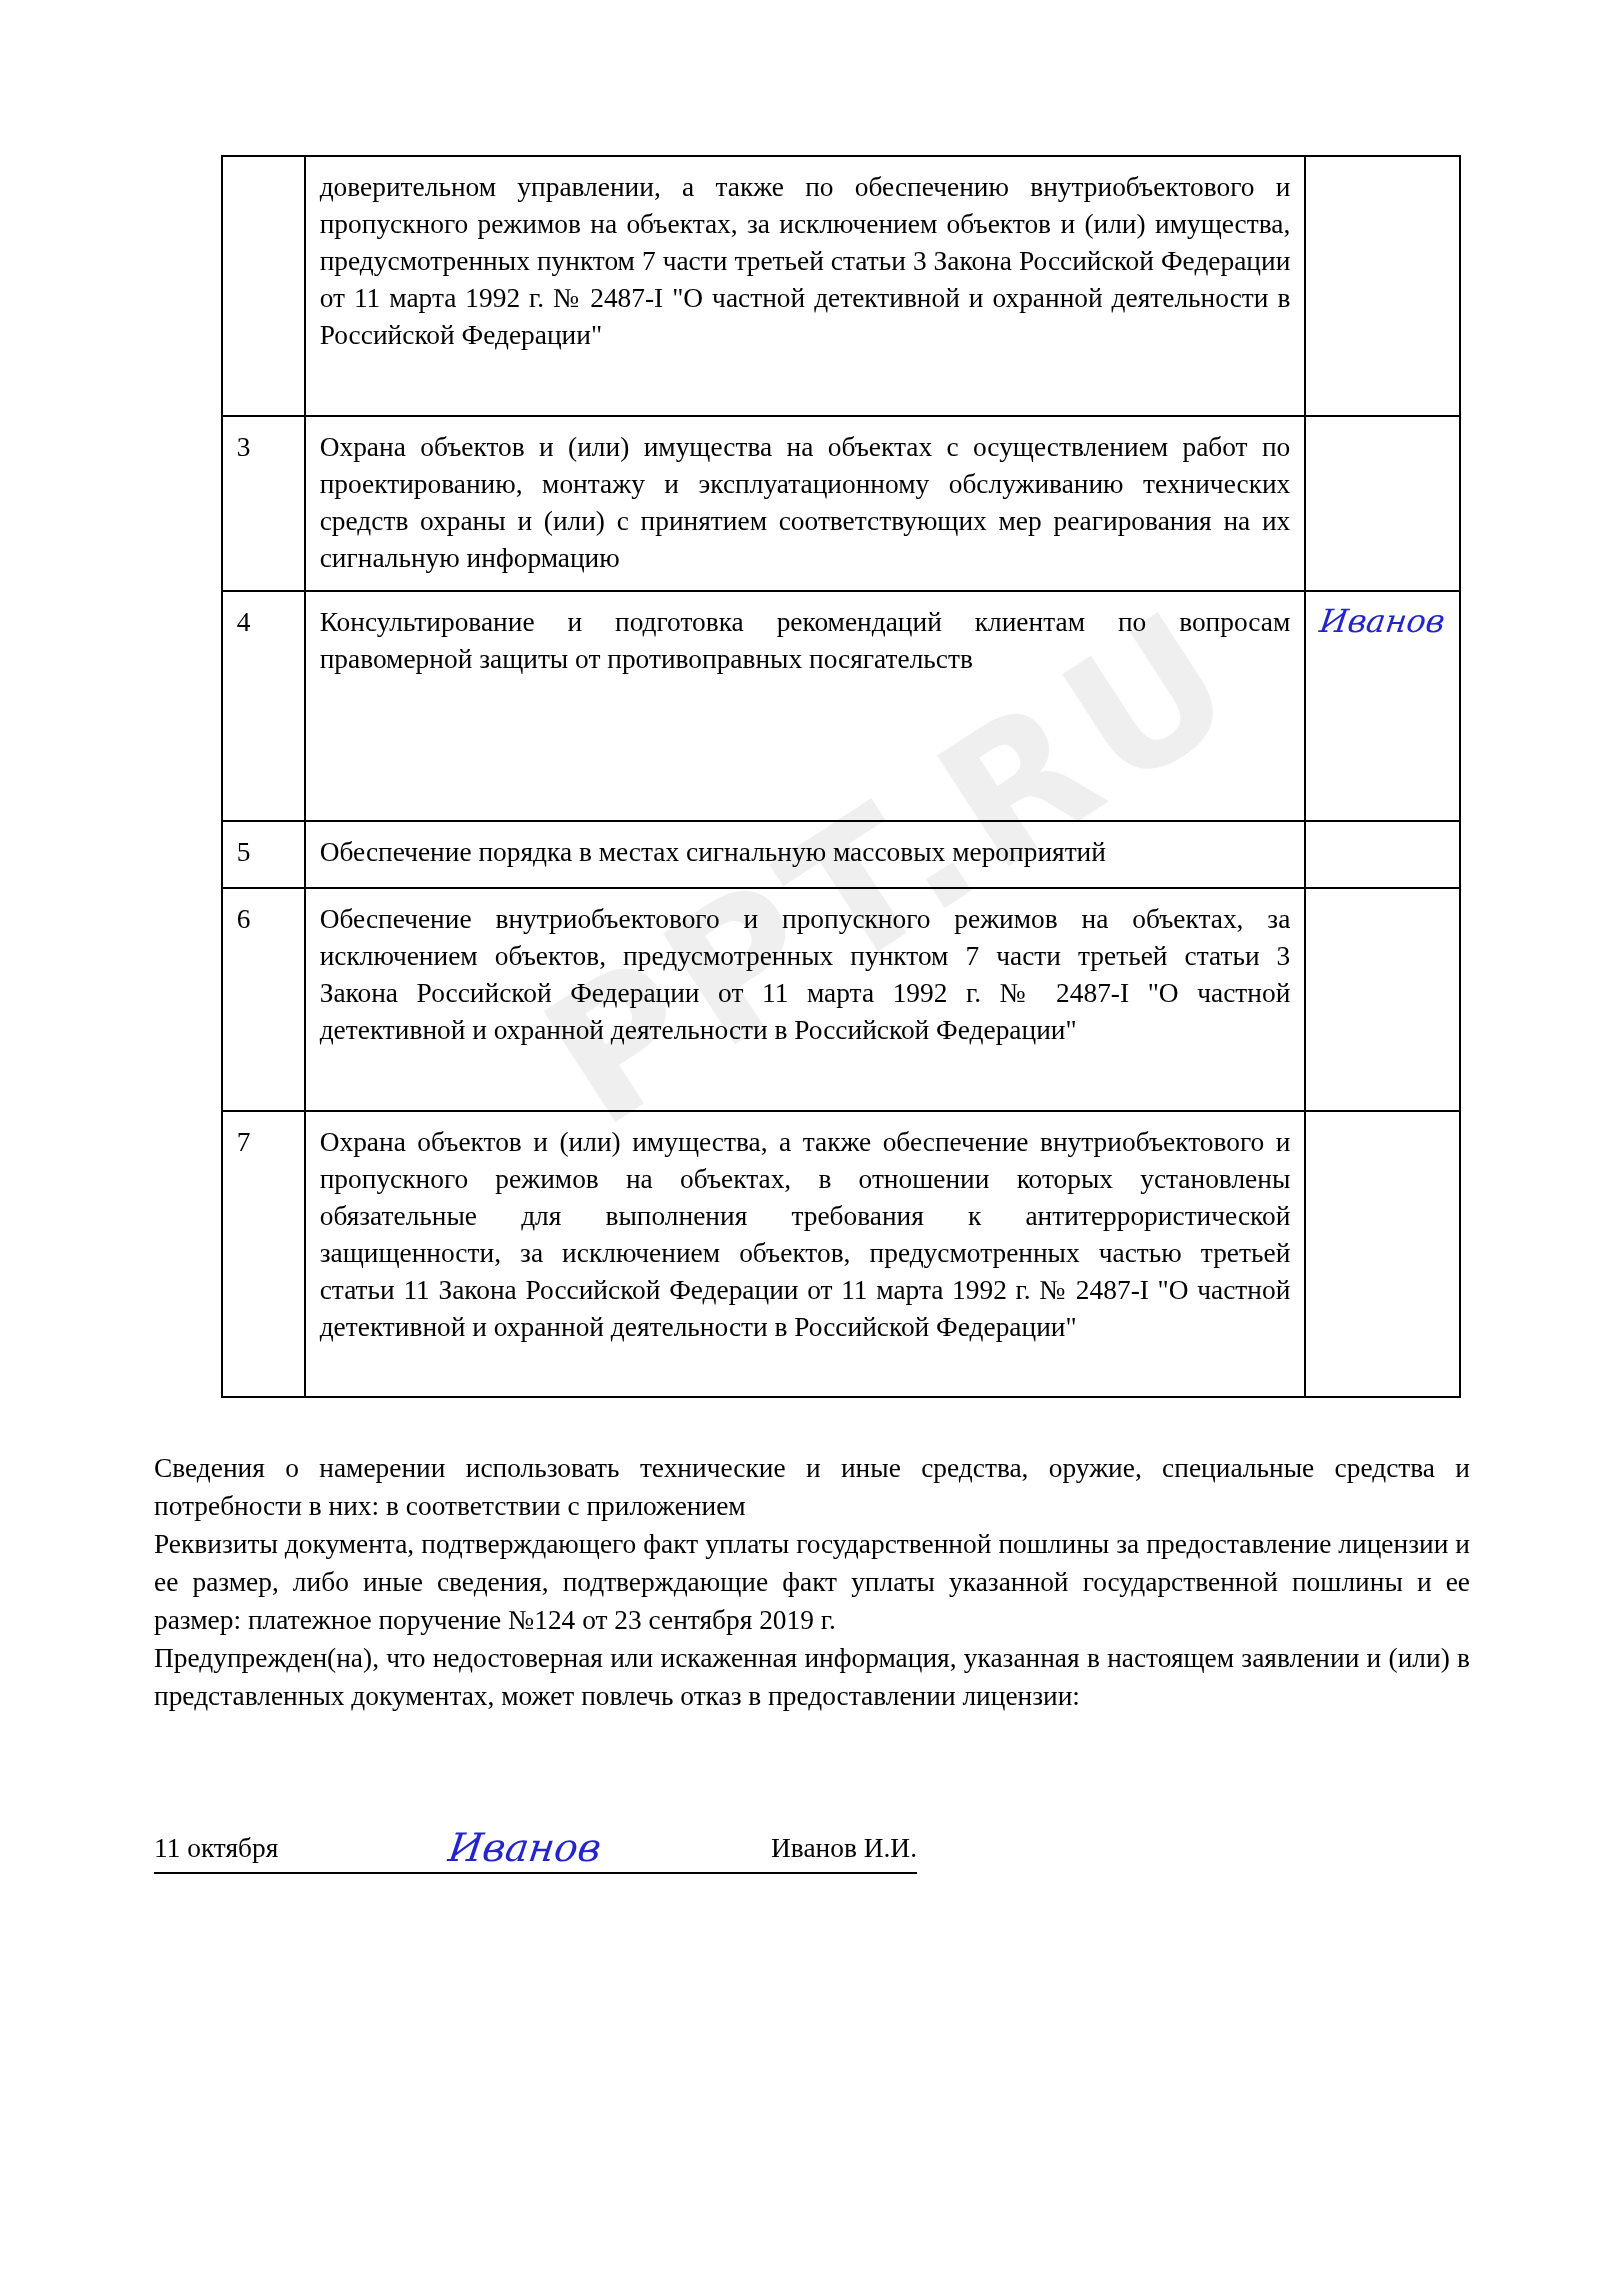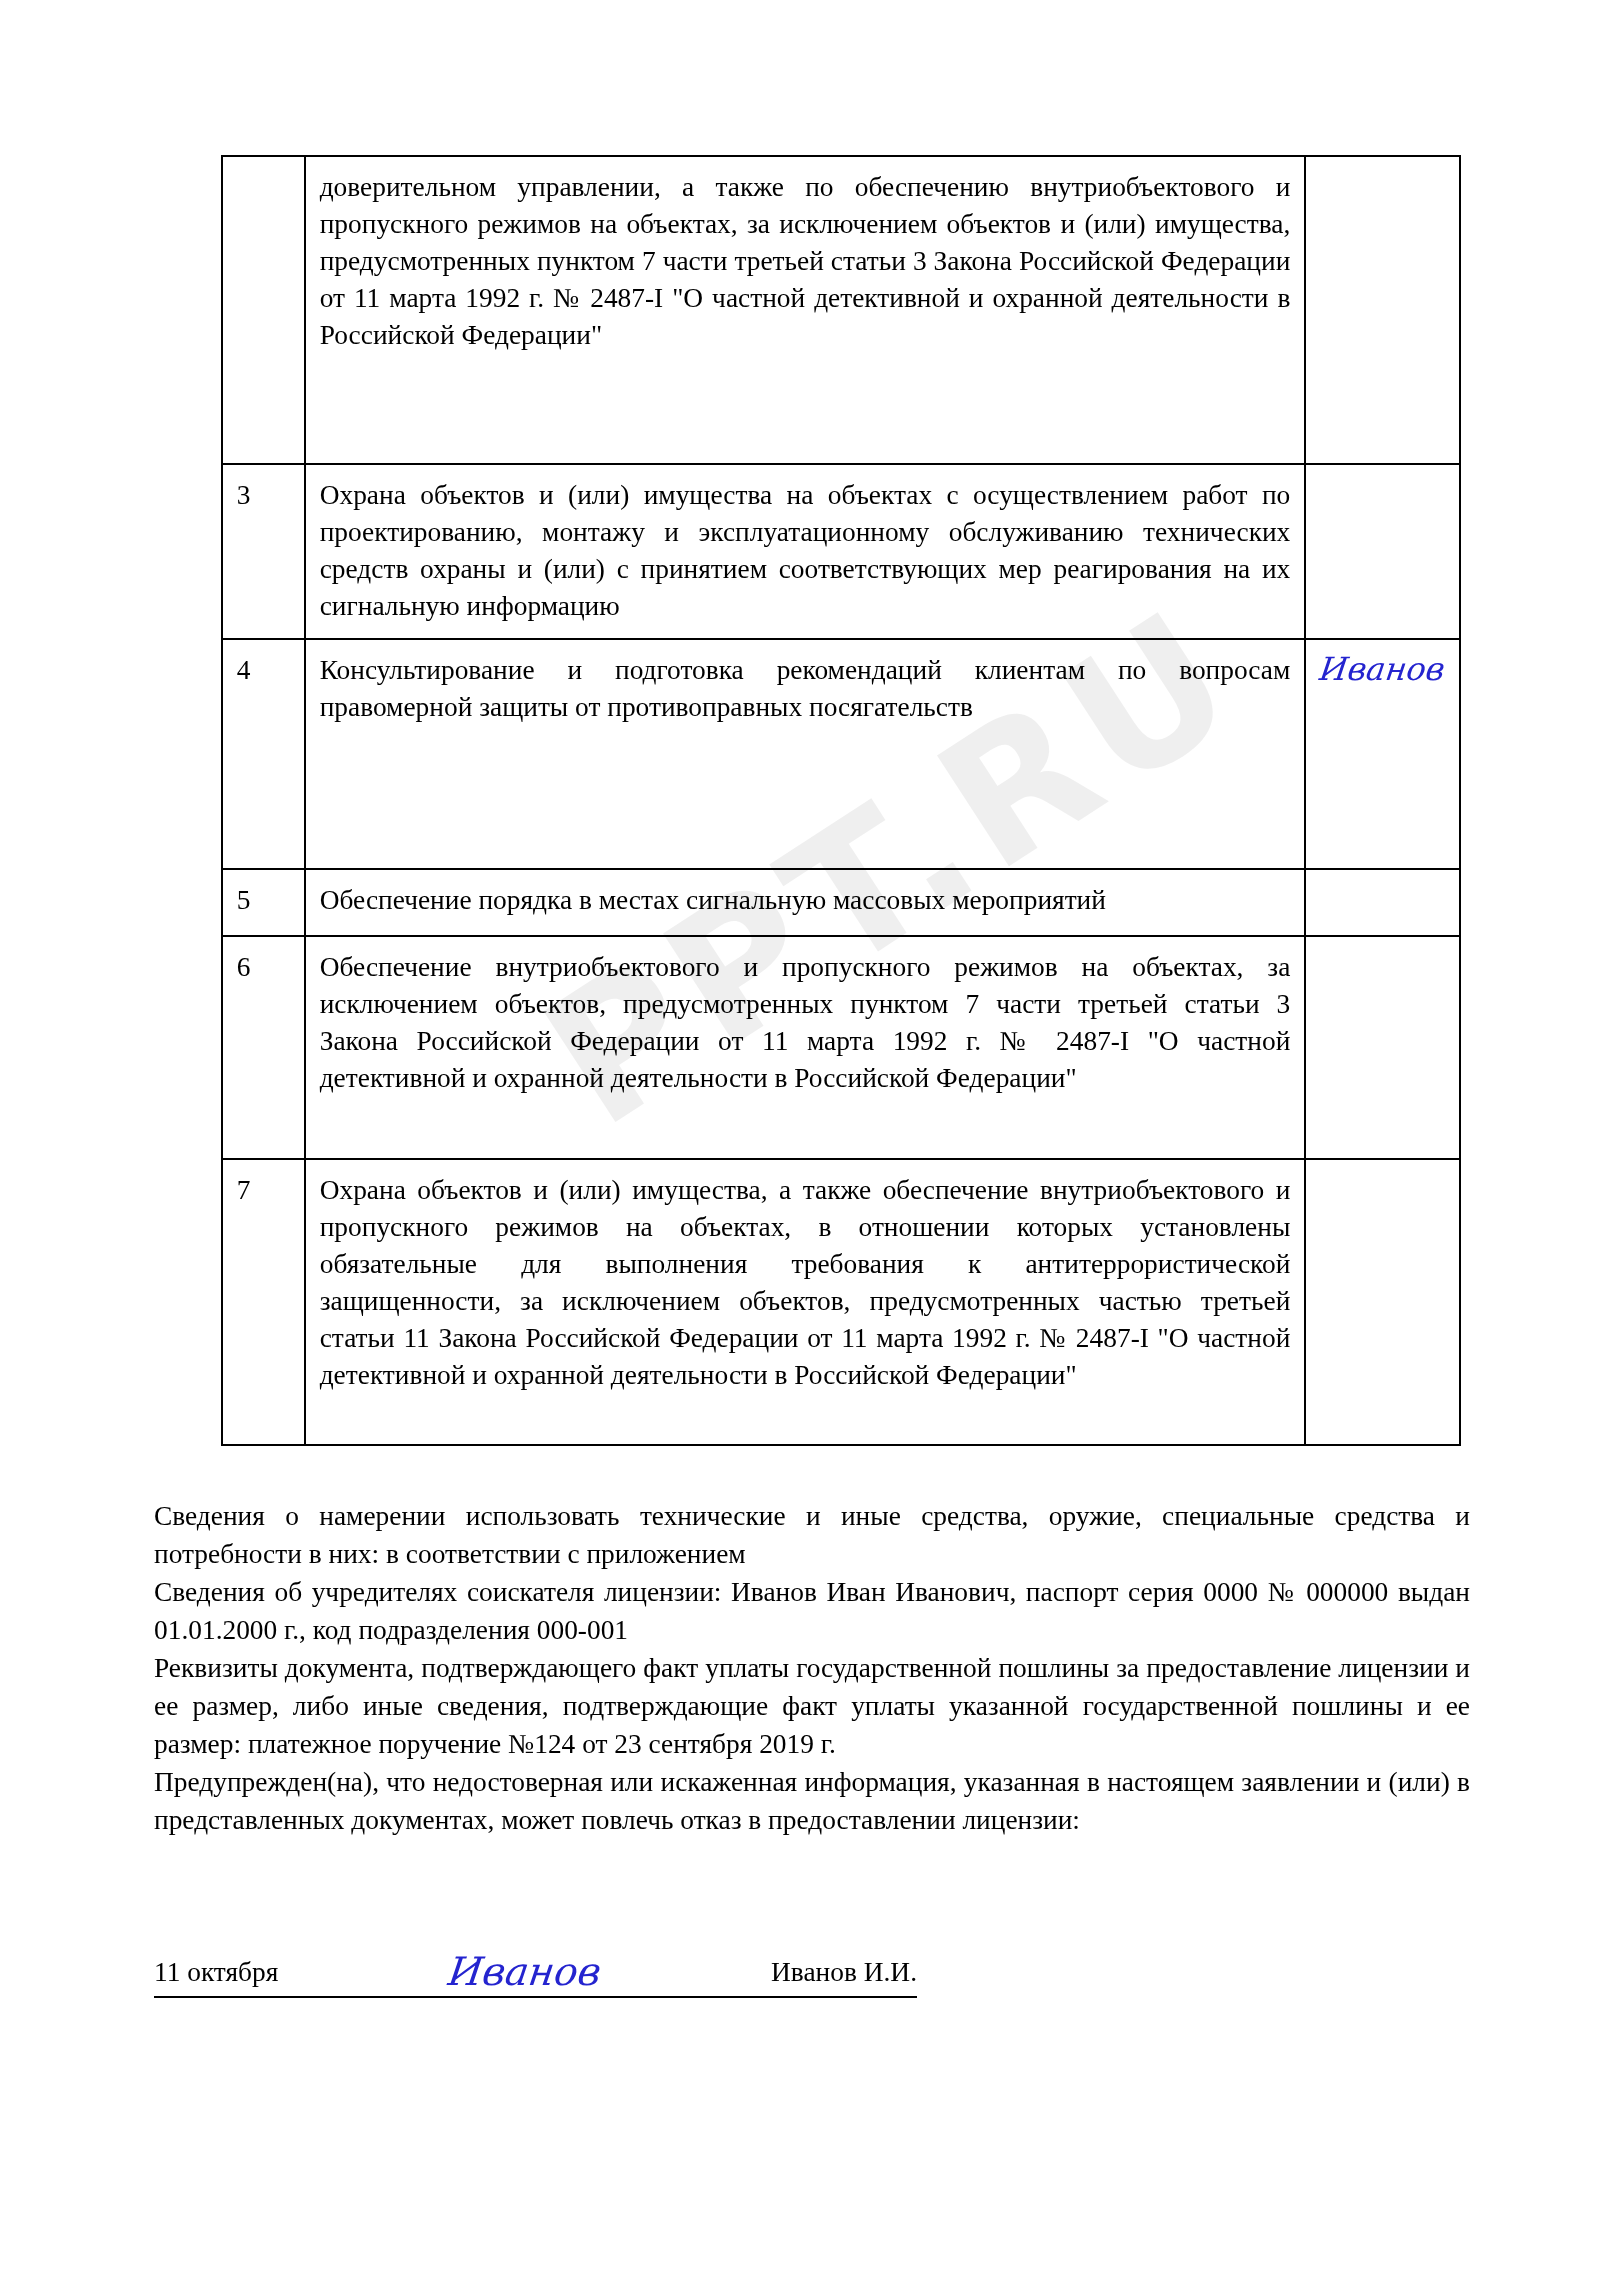--- a/index.html
+++ b/index.html
@@ -39,21 +39,21 @@
     border:2.9px solid #000;
     vertical-align:top;
     padding:11.8px 13.7px 9.8px 13.7px;
     font-size:27.4px;
     line-height:37px;
     box-sizing:border-box;
   }
   td.col-num{width:83px;text-align:left;padding-left:9.8px;}
   td.col-desc{width:1000px;text-align:justify;}
   td.col-sign{width:155px;text-align:left;padding-left:11.8px;}
-  tr.r0{height:308px;}
+  tr.r0{height:260px;}
   tr.r1{height:175px;}
   tr.r2{height:230px;}
   tr.r3{height:67px;}
   tr.r4{height:223px;}
   tr.r5{height:286px;}
   
   .hw{
     display:inline-block;
     font-family:"DejaVu Serif", serif;
     font-style:italic;
@@ -127,21 +127,20 @@
         <tr class="r5">
           <td class="col-num">7</td>
           <td class="col-desc">Охрана объектов и (или) имущества, а также обеспечение внутриобъектового и пропускного режимов на объектах, в отношении которых установлены обязательные для выполнения требования к антитеррористической защищенности, за исключением объектов, предусмотренных частью третьей статьи 11 Закона Российской Федерации от 11 марта 1992 г. № 2487-I "О частной детективной и охранной деятельности в Российской Федерации"</td>
           <td class="col-sign"><span class="hw"></span></td>
         </tr>
       </tbody>
     </table>
 
     <div class="info">
       <p><span>Сведения  о намерении использовать технические и иные средства, оружие, специальные средства и потребности в них: </span><span class="uline">в соответствии с приложением</span></p>
-      <p><span>Сведения об учредителях соискателя лицензии: </span><span class="uline">Иванов Иван Иванович, паспорт серия 0000 № 000000 выдан 01.01.2000 г., код подразделения 000-001</span></p>
       <p><span>Реквизиты документа, подтверждающего факт уплаты государственной пошлины за предоставление лицензии и ее размер, либо иные сведения, подтверждающие факт уплаты указанной государственной пошлины и  ее  размер: </span><span class="uline">платежное поручение №124 от 23 сентября 2019 г.</span></p>
       <p><span>Предупрежден(на), что недостоверная или искаженная информация, указанная в настоящем заявлении и (или) в представленных документах, может повлечь отказ в предоставлении лицензии:</span><span class="uline"></span></p>
     </div>
 
     <div class="sig-line">
       <span>11 октября</span>
       <span class="hw">Иванов</span>
       <span>Иванов И.И.</span>
     </div>
 

